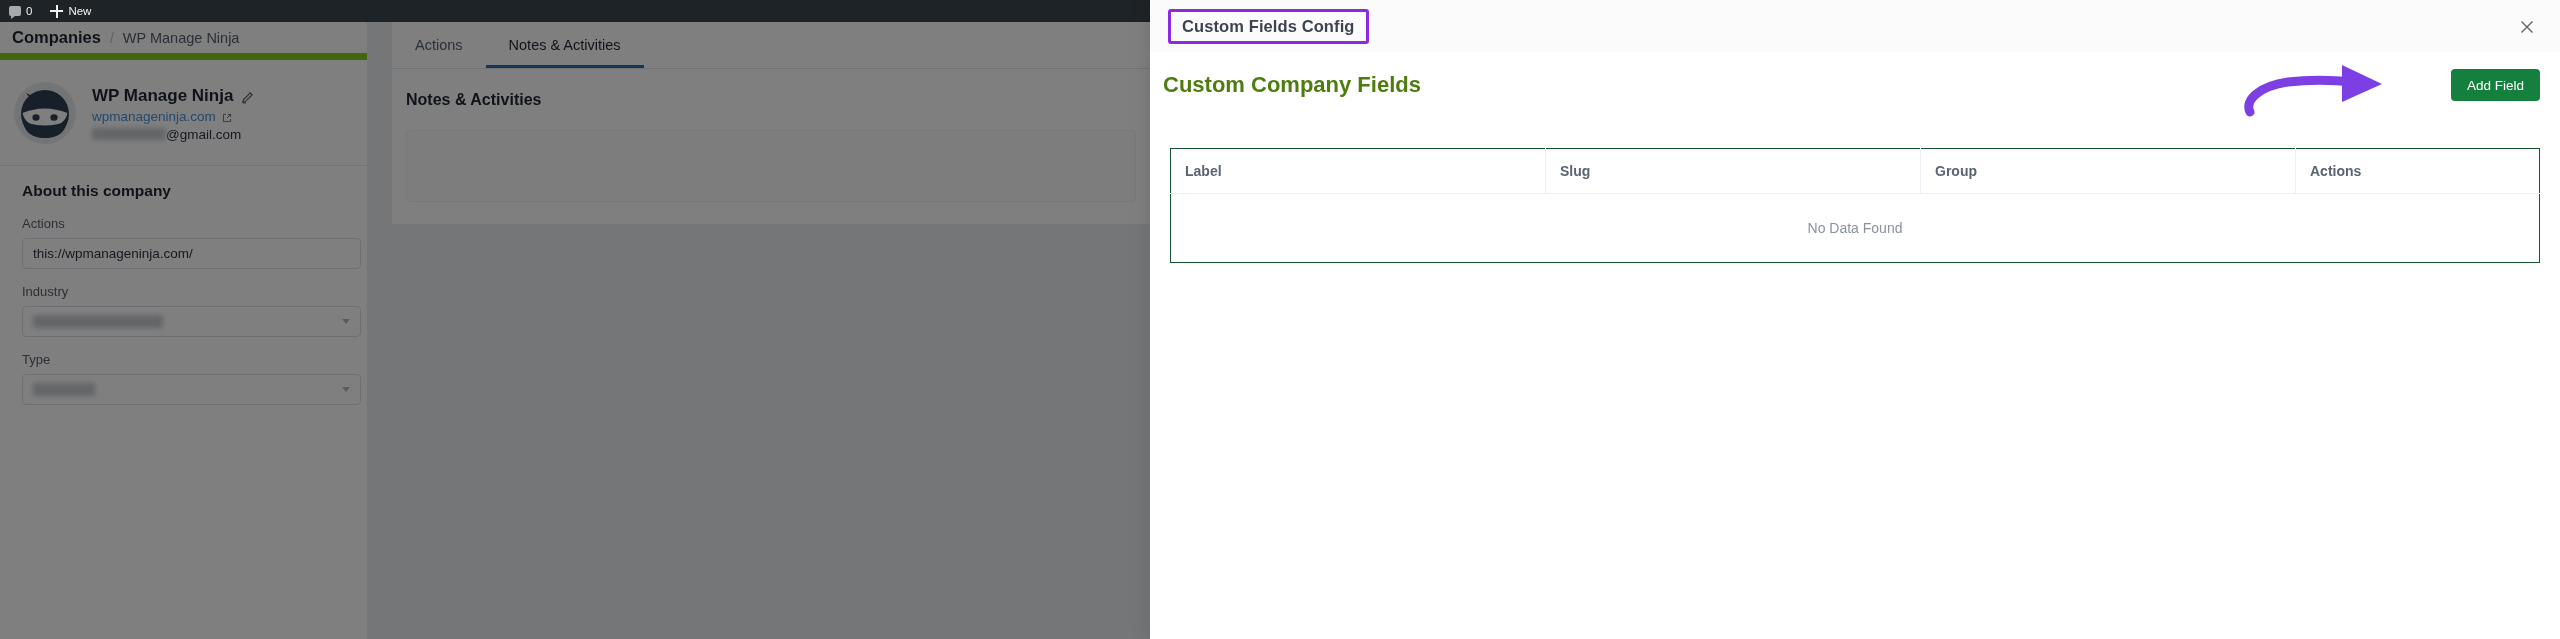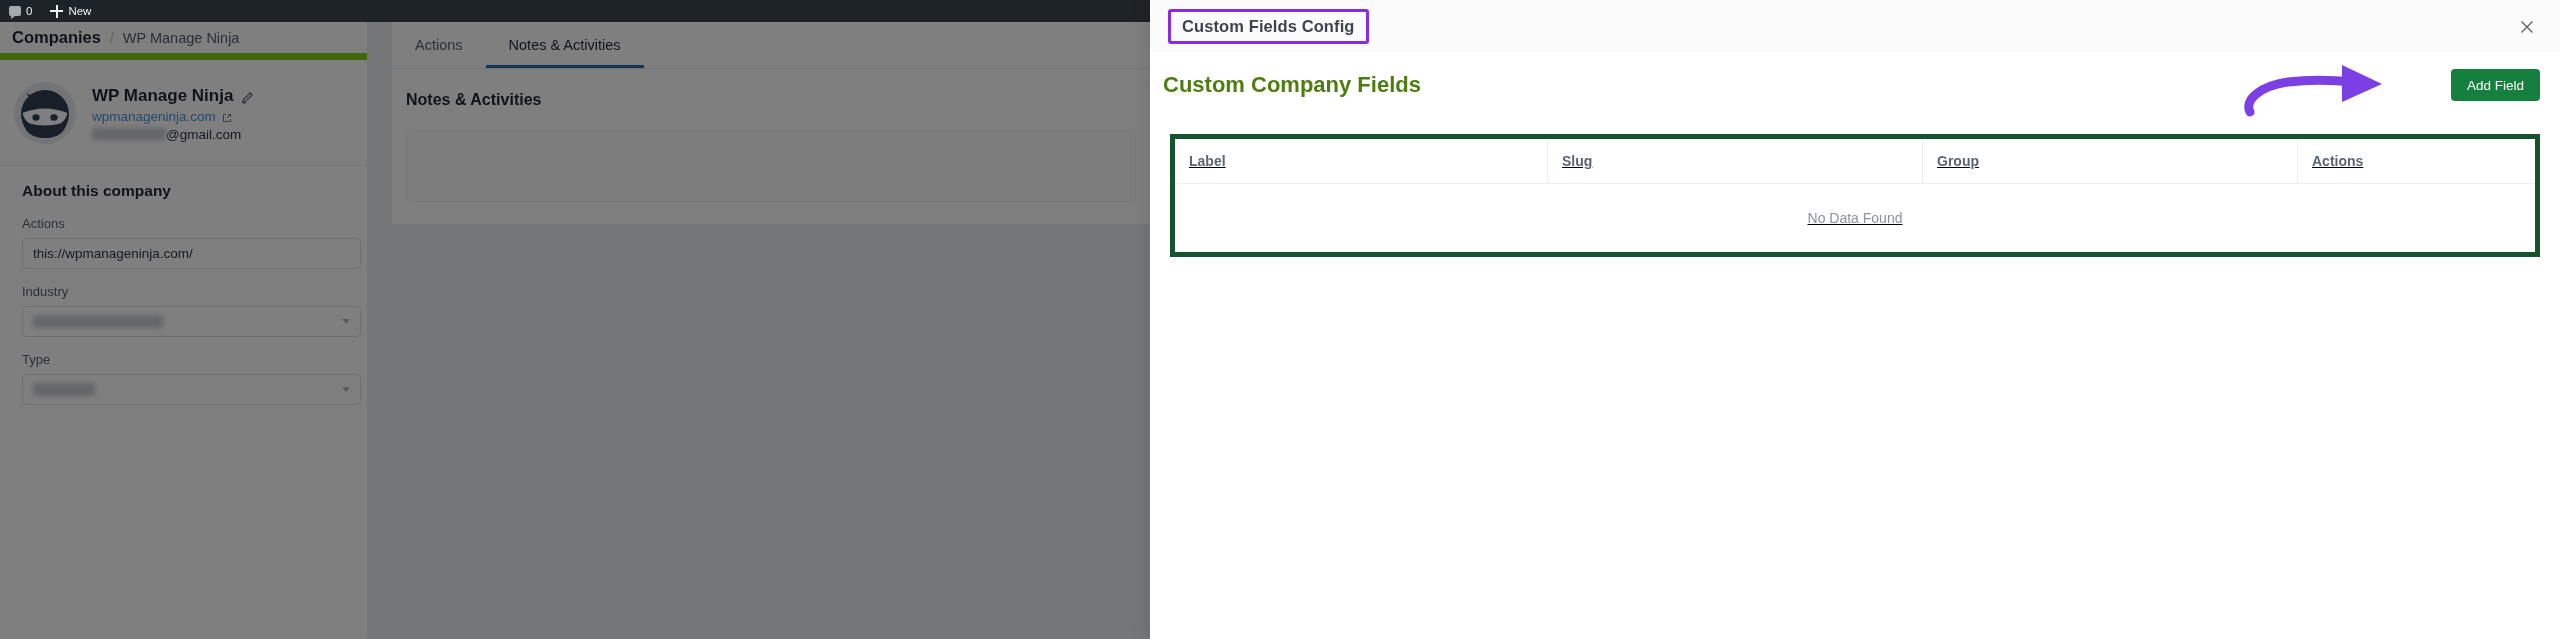--- a/index.html
+++ b/index.html
@@ -135,24 +135,23 @@
     position:absolute; right:20px; top:17px;
     background:#15803d; color:#fff; border:none; border-radius:4px;
     font-size:13.5px; font-family:"Liberation Sans", sans-serif;
     padding:0 16px; height:32px; cursor:pointer;
     display:flex; align-items:center;
   }
   #arrow-annotation { position:absolute; right:148px; top:8px; width:170px; height:60px; pointer-events:none; }
 
   
   #fields-table {
-    position:absolute; left:20px; top:82px; width:1370px;
-    border:5px solid #14532d; border-radius:3px; background:#fff;
+    position:absolute; left:20px; top:96px; width:1370px;
+    border:1px solid #14532d; border-radius:3px; background:#fff;
     border-collapse:collapse;
-    text-decoration:underline;
   }
   #fields-table th {
     text-align:left; font-size:14px; font-weight:700; color:#5a6472;
     padding:14px 0 14px 14px; border-bottom:1px solid #ebeef5;
     border-right:1px solid #ebeef5; background:#fff;
   }
   #fields-table th:last-child { border-right:none; }
   #fields-table td.empty-cell {
     text-align:center; font-size:14px; color:#8b929c;
     padding:26px 0; background:#fff;

